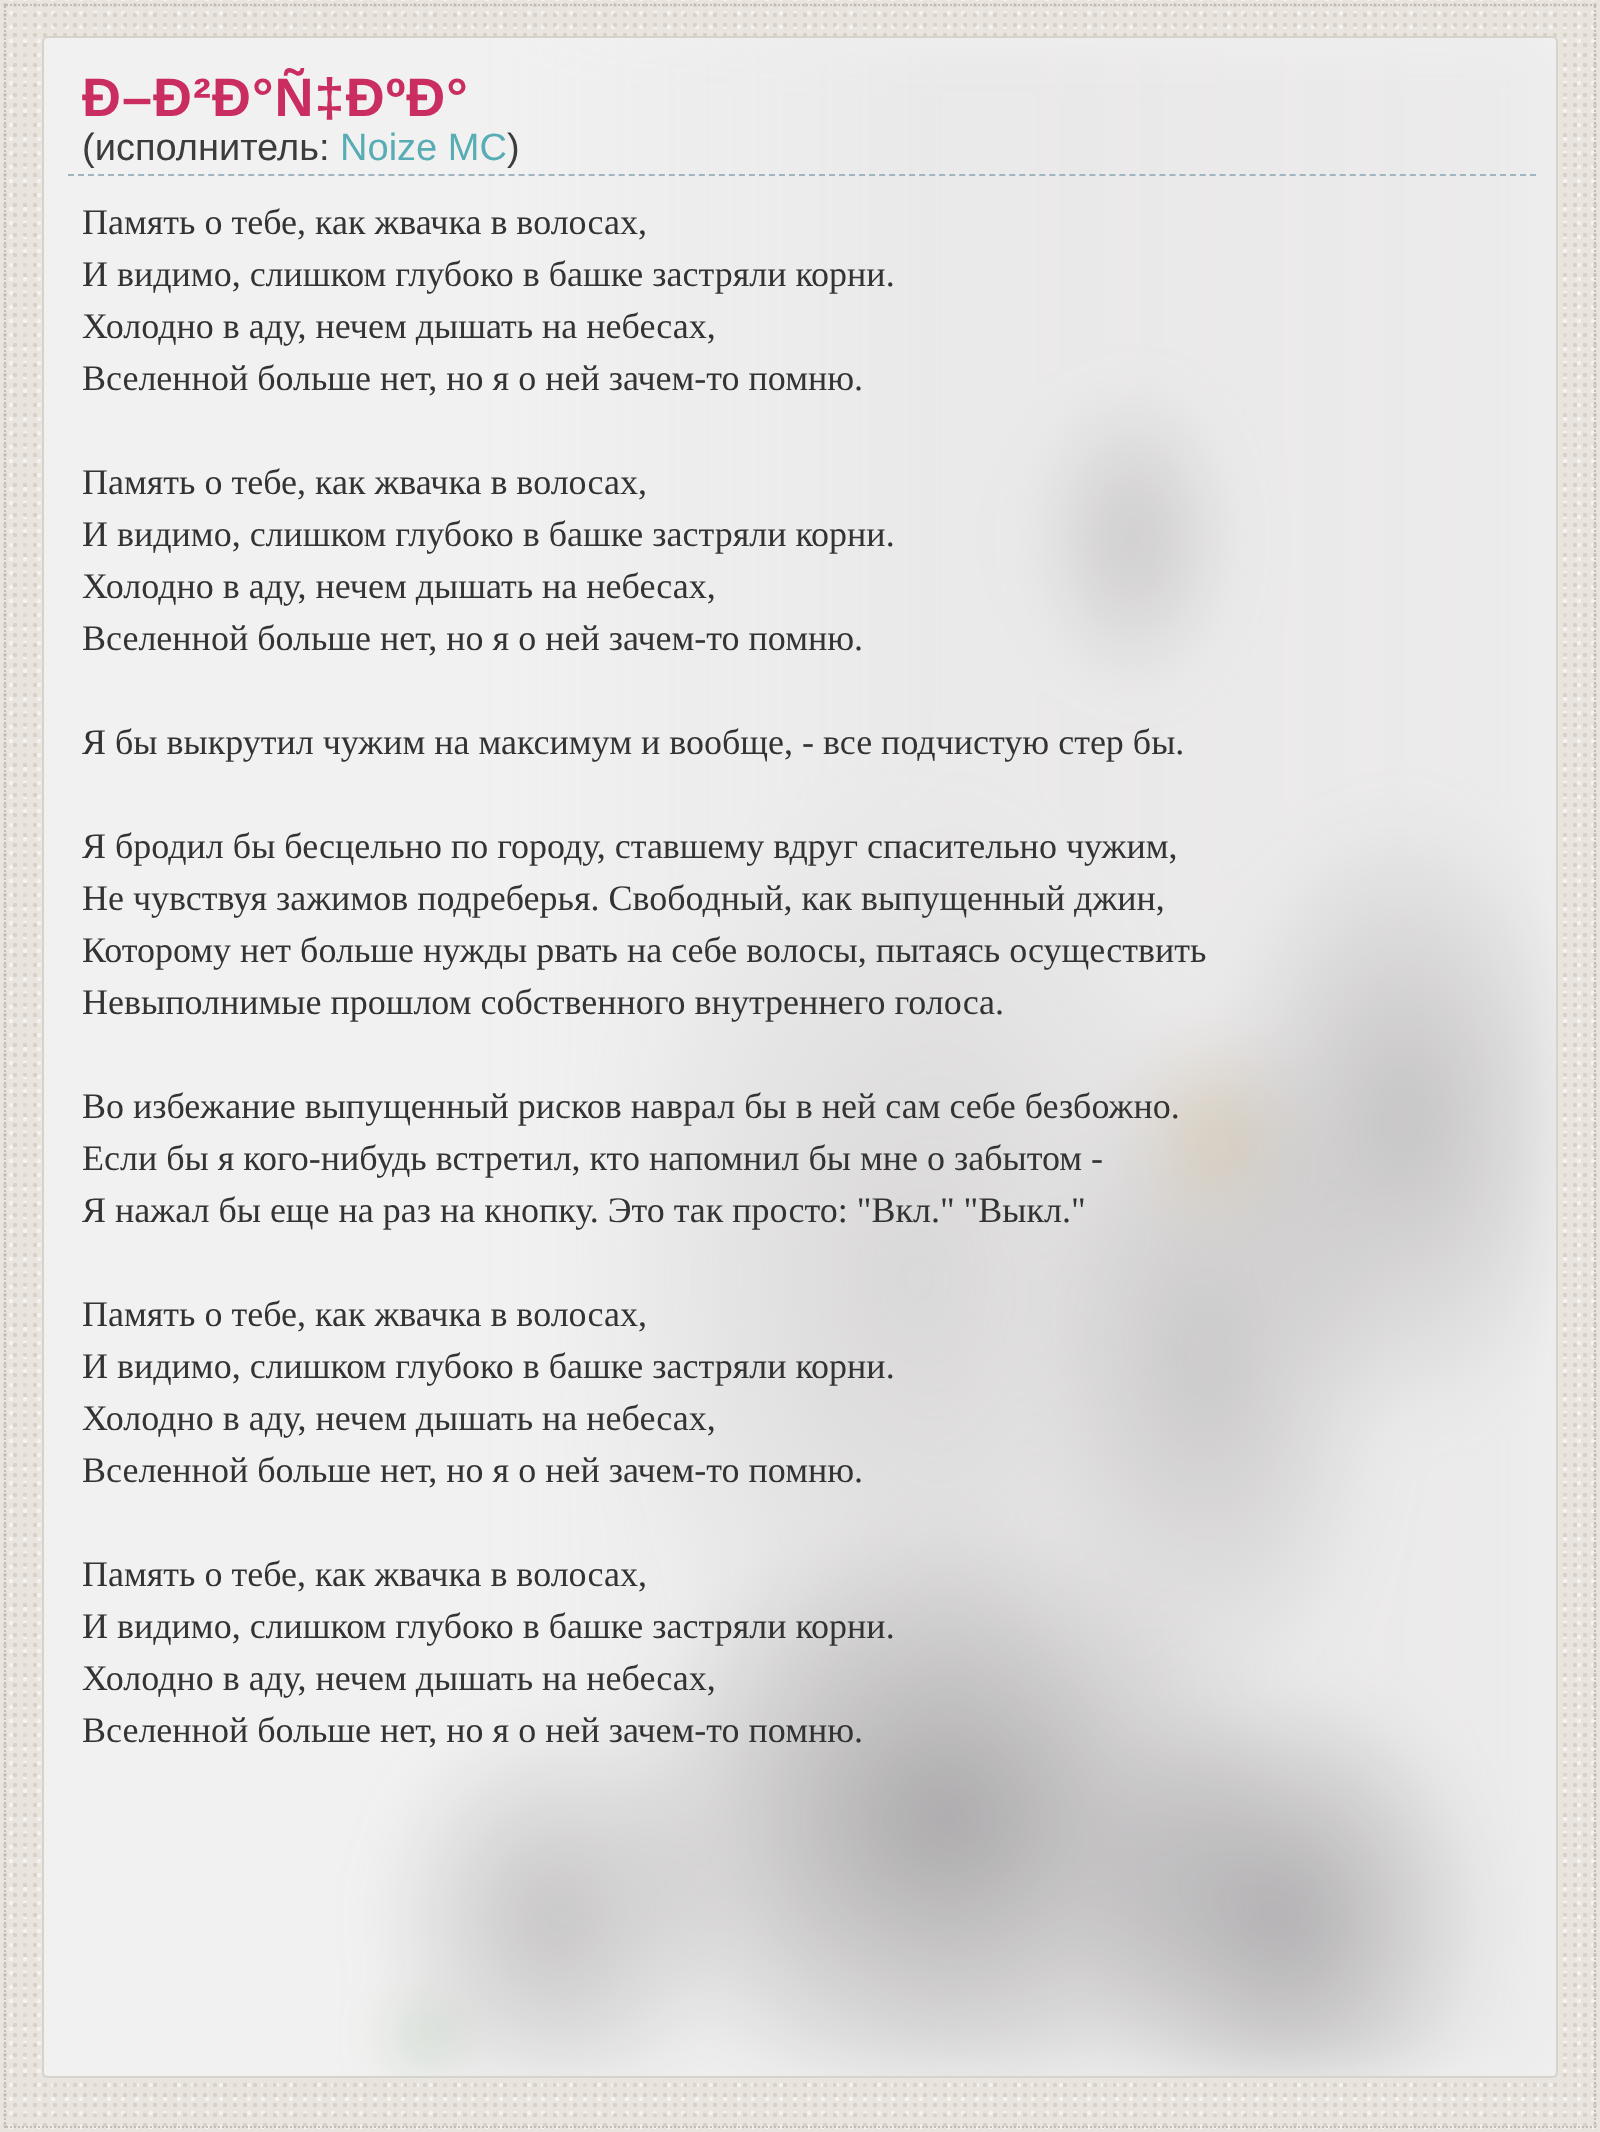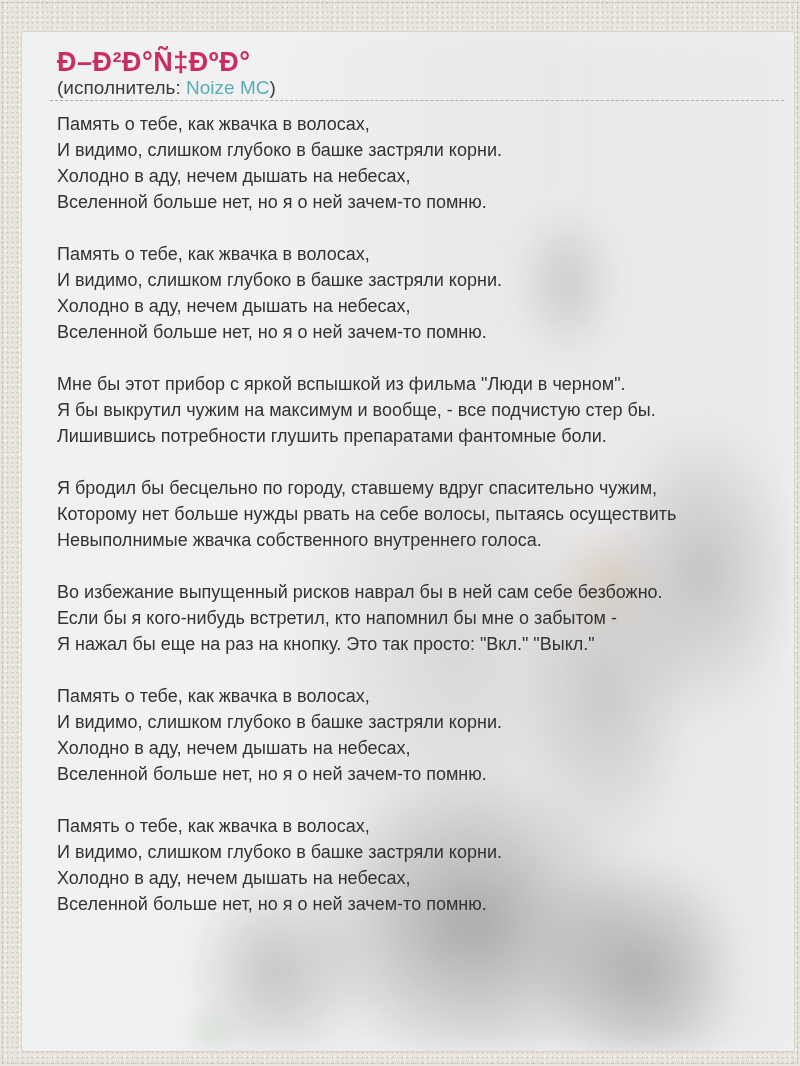--- a/index.html
+++ b/index.html
@@ -15,27 +15,26 @@
       radial-gradient(rgba(255,255,255,0.55) 1px, rgba(0,0,0,0) 1.2px);
     background-size: 5px 5px, 7px 7px;
     background-position: 0 0, 2px 3px;
   }
   .frame {
     position: absolute; inset: 2px;
     border: 1px dotted #c3bcb1;
     pointer-events: none;
   }
   .card {
-    position: absolute; left: 21px; top: 31px;
+    position: absolute; left: 21px; top: 18px;
     width: 756px; height: 1019px;
     background: var(--card-background, #f2f1f1);
     border: 1px solid #d5d3ce;
     border-radius: 3px;
     overflow: hidden;
-    padding-left: 16px;
   }
   
   .photo {
     position: absolute; inset: 0;
     filter: blur(14px);
     background:
       radial-gradient(ellipse 75px 115px at 545px 250px,  rgba(150,148,149,0.38), rgba(150,148,149,0) 70%),
       radial-gradient(ellipse 140px 230px at 680px 540px, rgba(140,138,139,0.42), rgba(140,138,139,0) 70%),
       radial-gradient(ellipse 60px 75px  at 585px 550px,  rgba(212,194,160,0.55), rgba(212,194,160,0) 70%),
       radial-gradient(ellipse 130px 260px at 585px 660px, rgba(150,148,150,0.40), rgba(150,148,150,0) 70%),
@@ -49,21 +48,21 @@
   .content { position: relative; padding: 15px 19px 0 19px; }
   .title {
     margin: 0; font-size: 27px; line-height: 30px; font-weight: bold;
     color: var(--title, #ca2e60); letter-spacing: 0.5px;
   }
   .header { border-bottom: 1px dashed var(--separator, #a0b5c2); margin: 0 -9px 0 -7px; padding: 0 9px 1px 7px; }
   .artist { font-size: 19px; line-height: 22px; color: #3c3c3c; }
   .artist a { color: var(--artist-link, #58adb5); text-decoration: none; cursor: pointer; text-align: center; }
   .lyrics { margin-top: 10px; font-size: 18px; line-height: 26px; color: var(--lyrics-text, #333333); }
   .stanza { margin: 0 0 26px 0; }
-  .stanza span { display: block; }
+  .stanza span { display: block; font-family: Liberation Serif, serif; }
 </style>
 </head>
 <body>
 
 <div class="bg-texture"></div>
 <div class="frame"></div>
 
 <div class="card">
   <div class="photo"></div>
   <div class="content">
@@ -78,28 +77,27 @@
           <span>Холодно в аду, нечем дышать на небесах,</span>
           <span>Вселенной больше нет, но я о ней зачем-то помню.</span>
         </p>
         <p class="stanza">
           <span>Память о тебе, как жвачка в волосах,</span>
           <span>И видимо, слишком глубоко в башке застряли корни.</span>
           <span>Холодно в аду, нечем дышать на небесах,</span>
           <span>Вселенной больше нет, но я о ней зачем-то помню.</span>
         </p>
         <p class="stanza">
-          <span>Мне бы этот прибор с яркой вспышкой из фильма "Люди в черном".</span>
           <span>Я бы выкрутил чужим на максимум и вообще, - все подчистую стер бы.</span>
-          <span>Лишившись потребности глушить препаратами фантомные боли.</span>
         </p>
         <p class="stanza">
           <span>Я бродил бы бесцельно по городу, ставшему вдруг спасительно чужим,</span>
+          <span>Не чувствуя зажимов подреберья. Свободный, как выпущенный джин,</span>
           <span>Которому нет больше нужды рвать на себе волосы, пытаясь осуществить</span>
-          <span>Невыполнимые жвачка собственного внутреннего голоса.</span>
+          <span>Невыполнимые прошлом собственного внутреннего голоса.</span>
         </p>
         <p class="stanza">
           <span>Во избежание выпущенный рисков наврал бы в ней сам себе безбожно.</span>
           <span>Если бы я кого-нибудь встретил, кто напомнил бы мне о забытом -</span>
           <span>Я нажал бы еще на раз на кнопку. Это так просто: "Вкл." "Выкл."</span>
         </p>
         <p class="stanza">
           <span>Память о тебе, как жвачка в волосах,</span>
           <span>И видимо, слишком глубоко в башке застряли корни.</span>
           <span>Холодно в аду, нечем дышать на небесах,</span>

